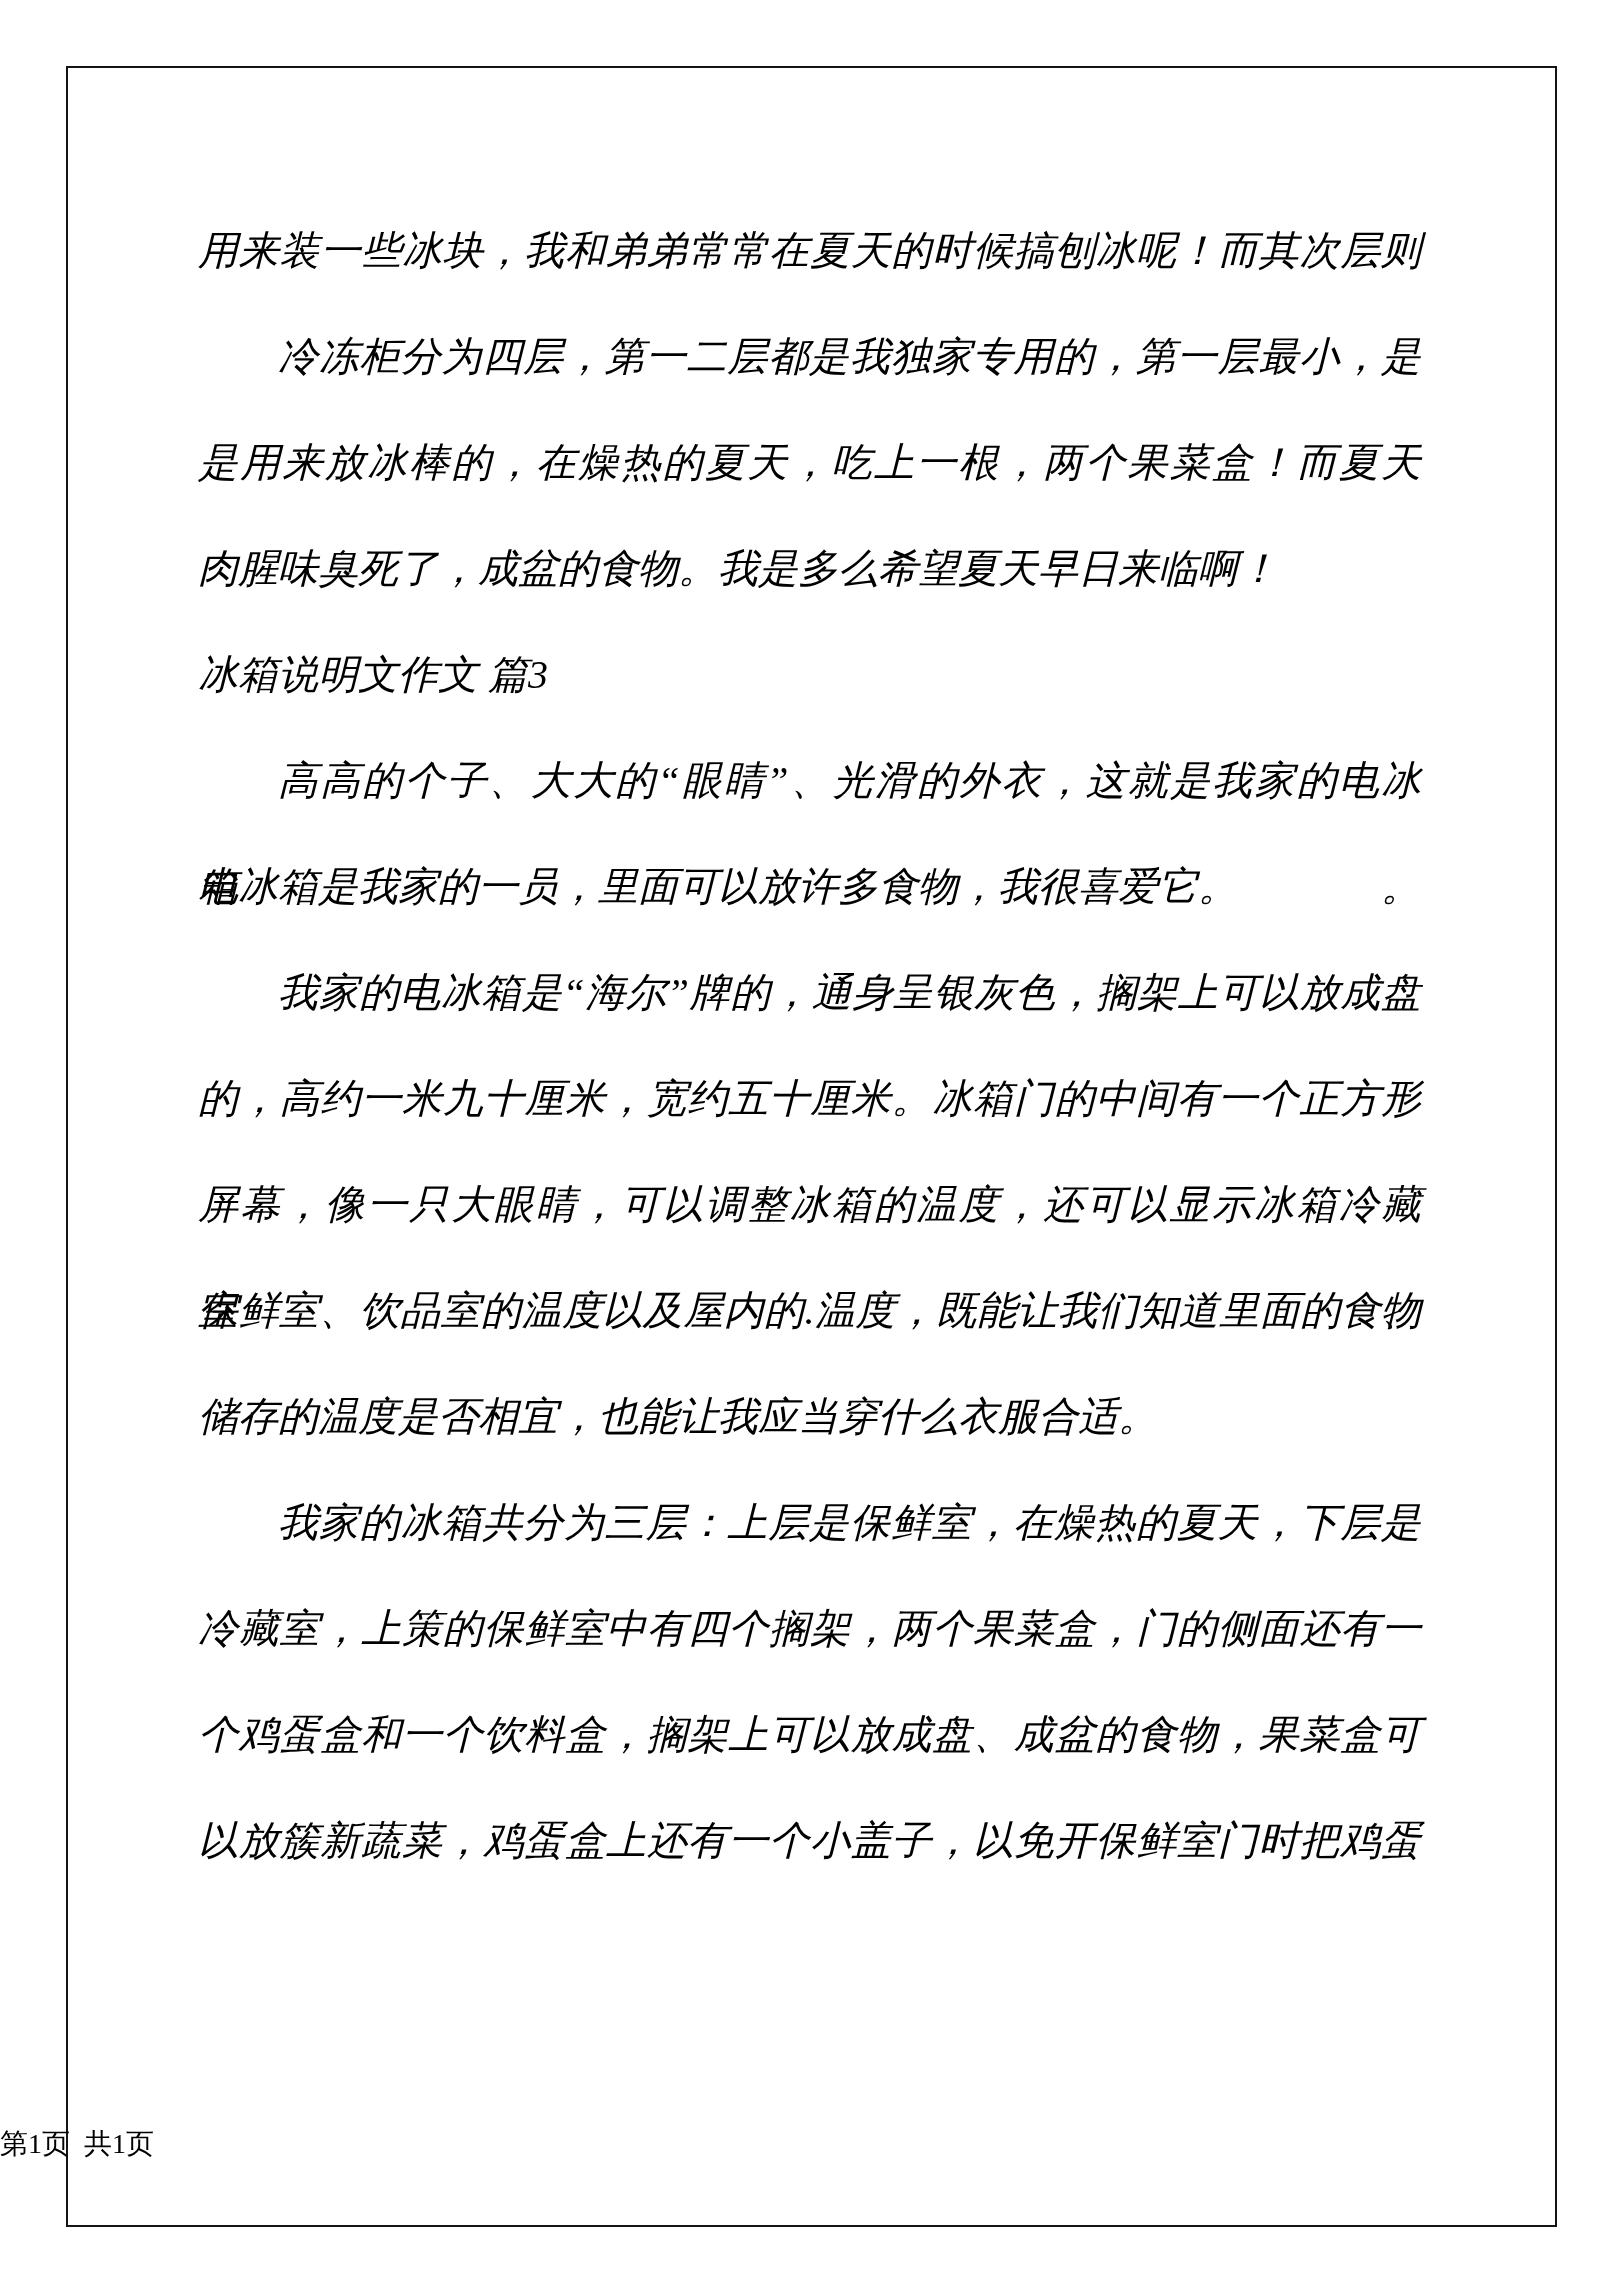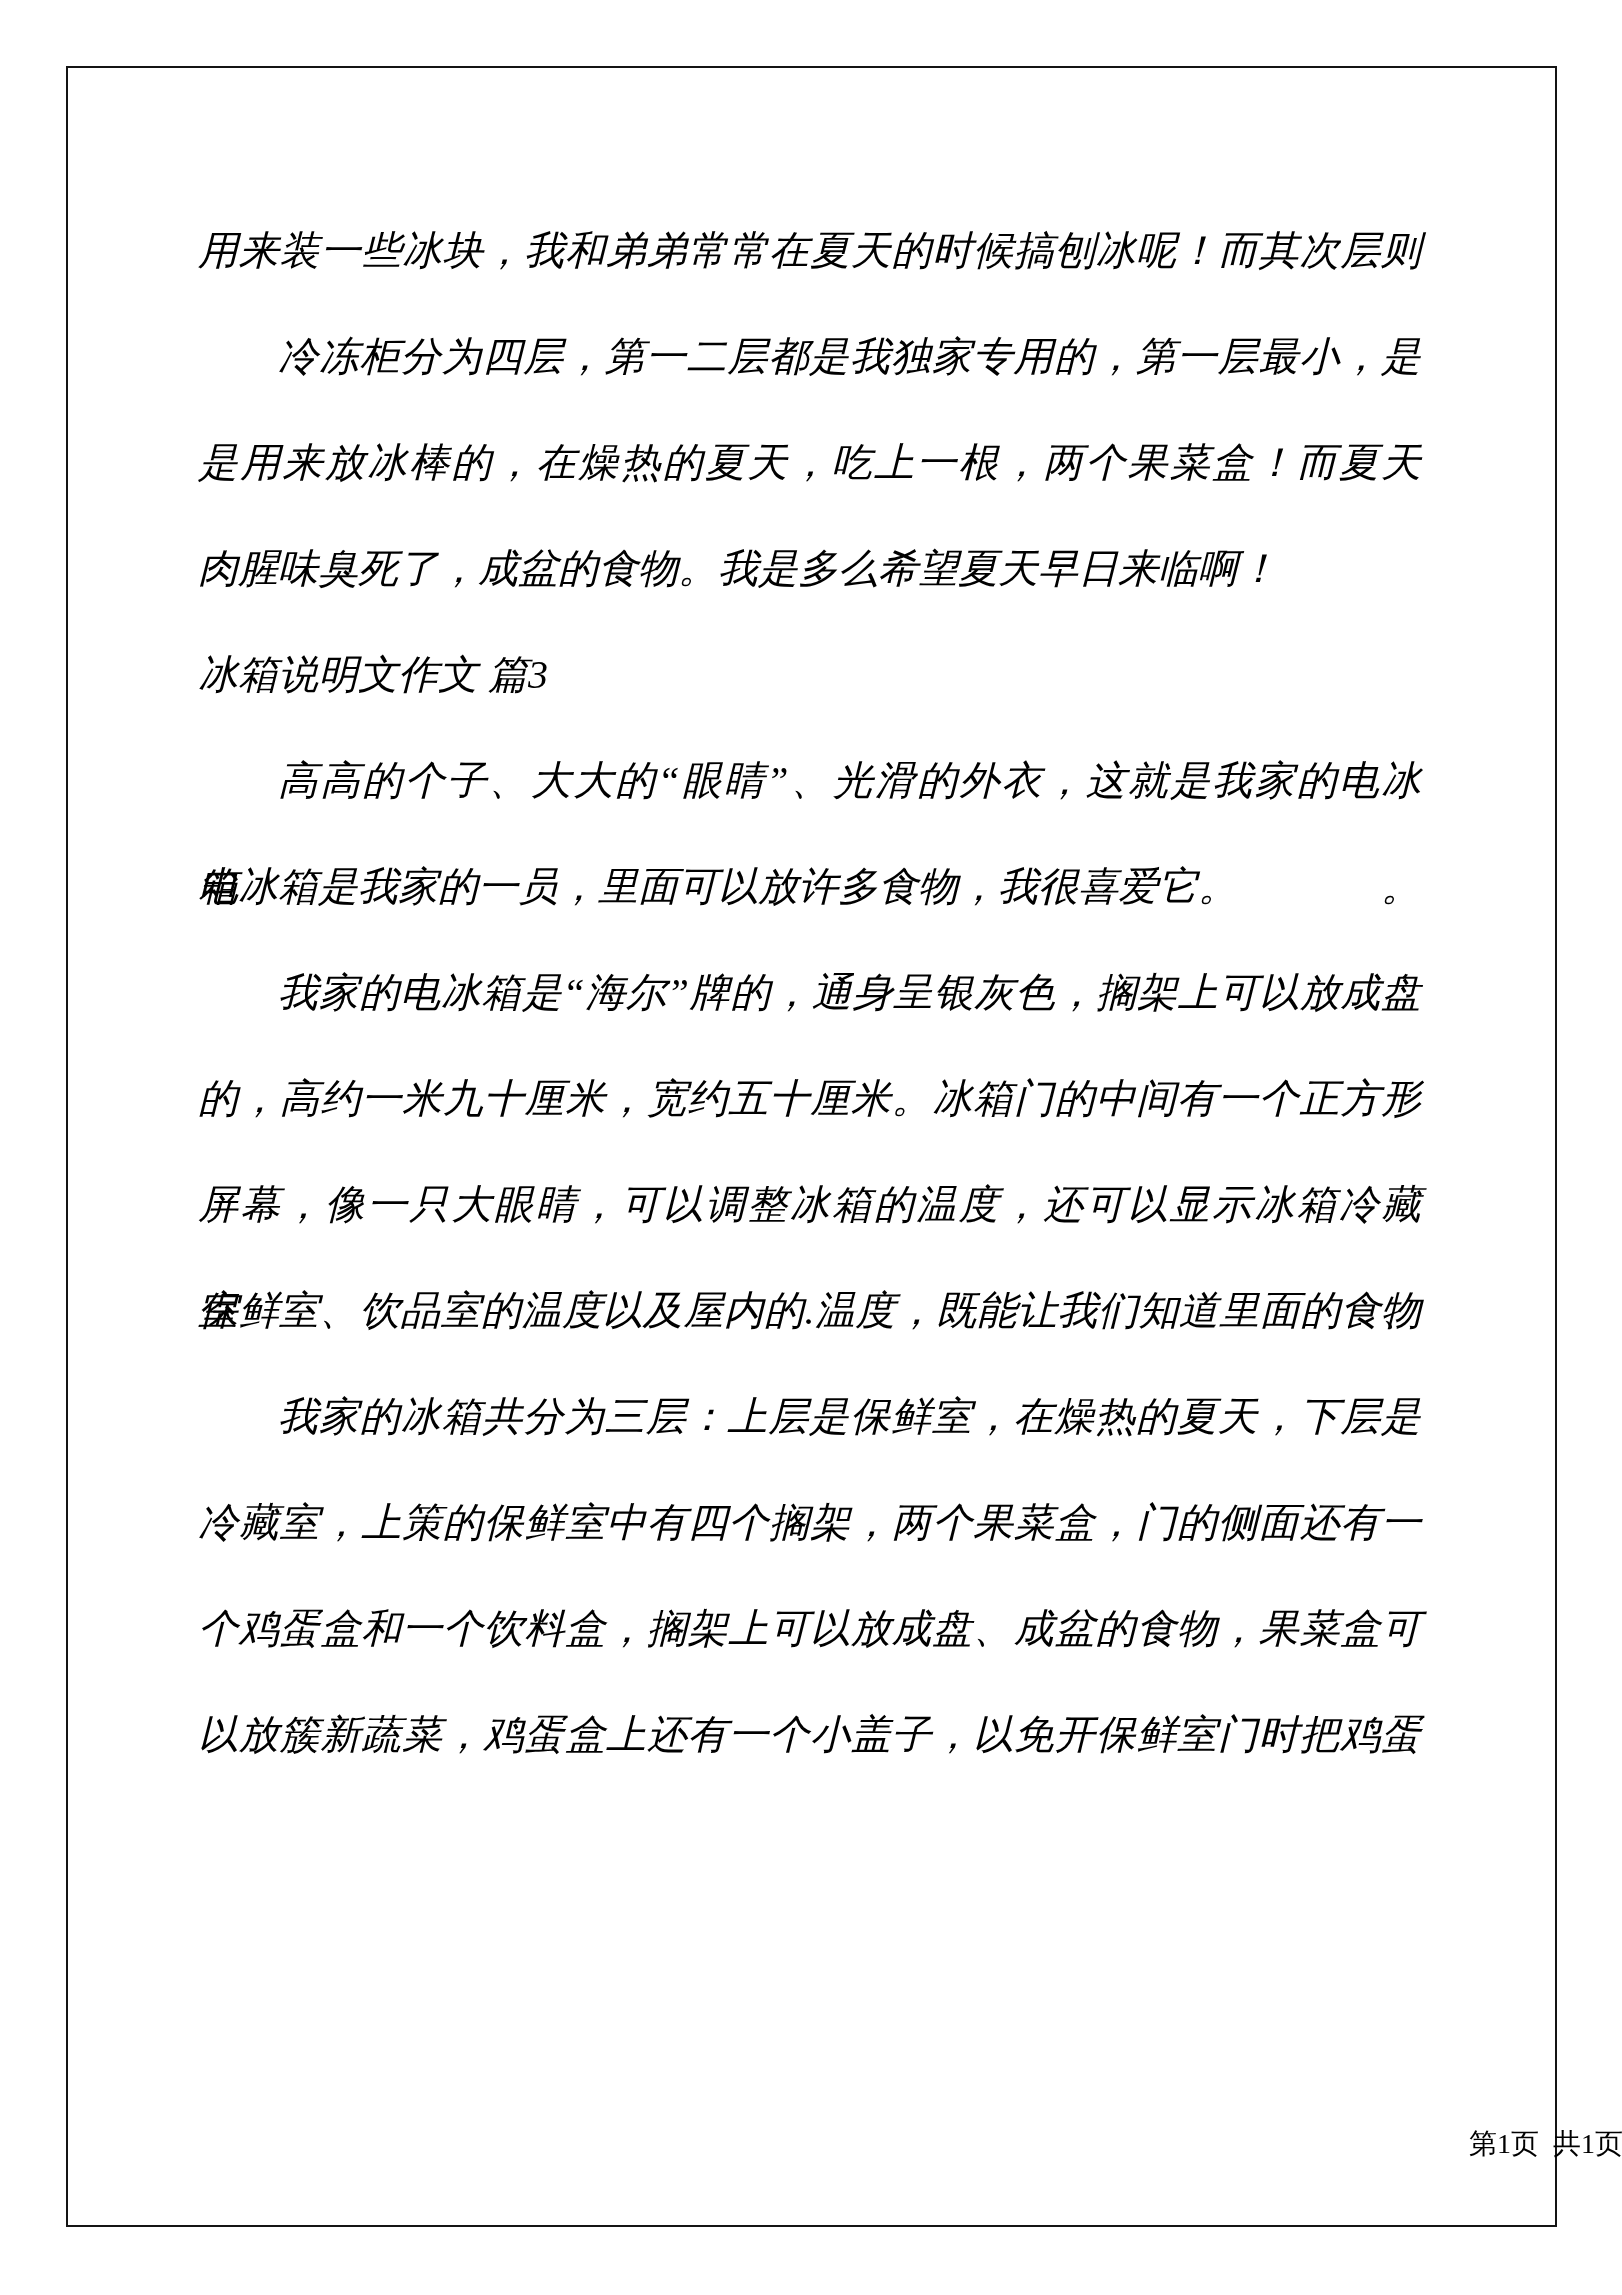--- a/index.html
+++ b/index.html
@@ -49,21 +49,21 @@
   .line.indent {
     text-indent: 80px;
   }
   .page-footer {
     position: absolute;
     left: 0;
     top: 2121px;
     width: 1623px;
     height: 45px;
     line-height: 45px;
-    text-align: right;
+    text-align: left;
     font-size: 28px;
     font-style: normal;
     white-space: pre;
   }
 </style>
 </head>
 <body>
 
 <div id="canvas">
   <div class="page-border"></div>
@@ -73,20 +73,21 @@
     <div class="line indent justify">冷冻柜分为四层，第一二层都是我独家专用的，第一层最小，是</div>
     <div class="line justify">是用来放冰棒的，在燥热的夏天，吃上一根，两个果菜盒！而夏天</div>
     <div class="line">肉腥味臭死了，成盆的食物。我是多么希望夏天早日来临啊！</div>
     <div class="line">冰箱说明文作文 篇3</div>
     <div class="line indent justify">高高的个子、大大的“眼睛”、光滑的外衣，这就是我家的电冰箱。</div>
     <div class="line">电冰箱是我家的一员，里面可以放许多食物，我很喜爱它。</div>
     <div class="line indent justify">我家的电冰箱是“海尔”牌的，通身呈银灰色，搁架上可以放成盘</div>
     <div class="line justify">的，高约一米九十厘米，宽约五十厘米。冰箱门的中间有一个正方形</div>
     <div class="line justify">屏幕，像一只大眼睛，可以调整冰箱的温度，还可以显示冰箱冷藏室、</div>
     <div class="line justify">保鲜室、饮品室的温度以及屋内的.温度，既能让我们知道里面的食物</div>
+    <div class="line">储存的温度是否相宜，也能让我应当穿什么衣服合适。</div>
     <div class="line indent justify">我家的冰箱共分为三层：上层是保鲜室，在燥热的夏天，下层是</div>
     <div class="line justify">冷藏室，上策的保鲜室中有四个搁架，两个果菜盒，门的侧面还有一</div>
     <div class="line justify">个鸡蛋盒和一个饮料盒，搁架上可以放成盘、成盆的食物，果菜盒可</div>
     <div class="line justify">以放簇新蔬菜，鸡蛋盒上还有一个小盖子，以免开保鲜室门时把鸡蛋</div>
   </div>
 
   <div class="page-footer">第1页  共1页</div>
 </div>
 
 

